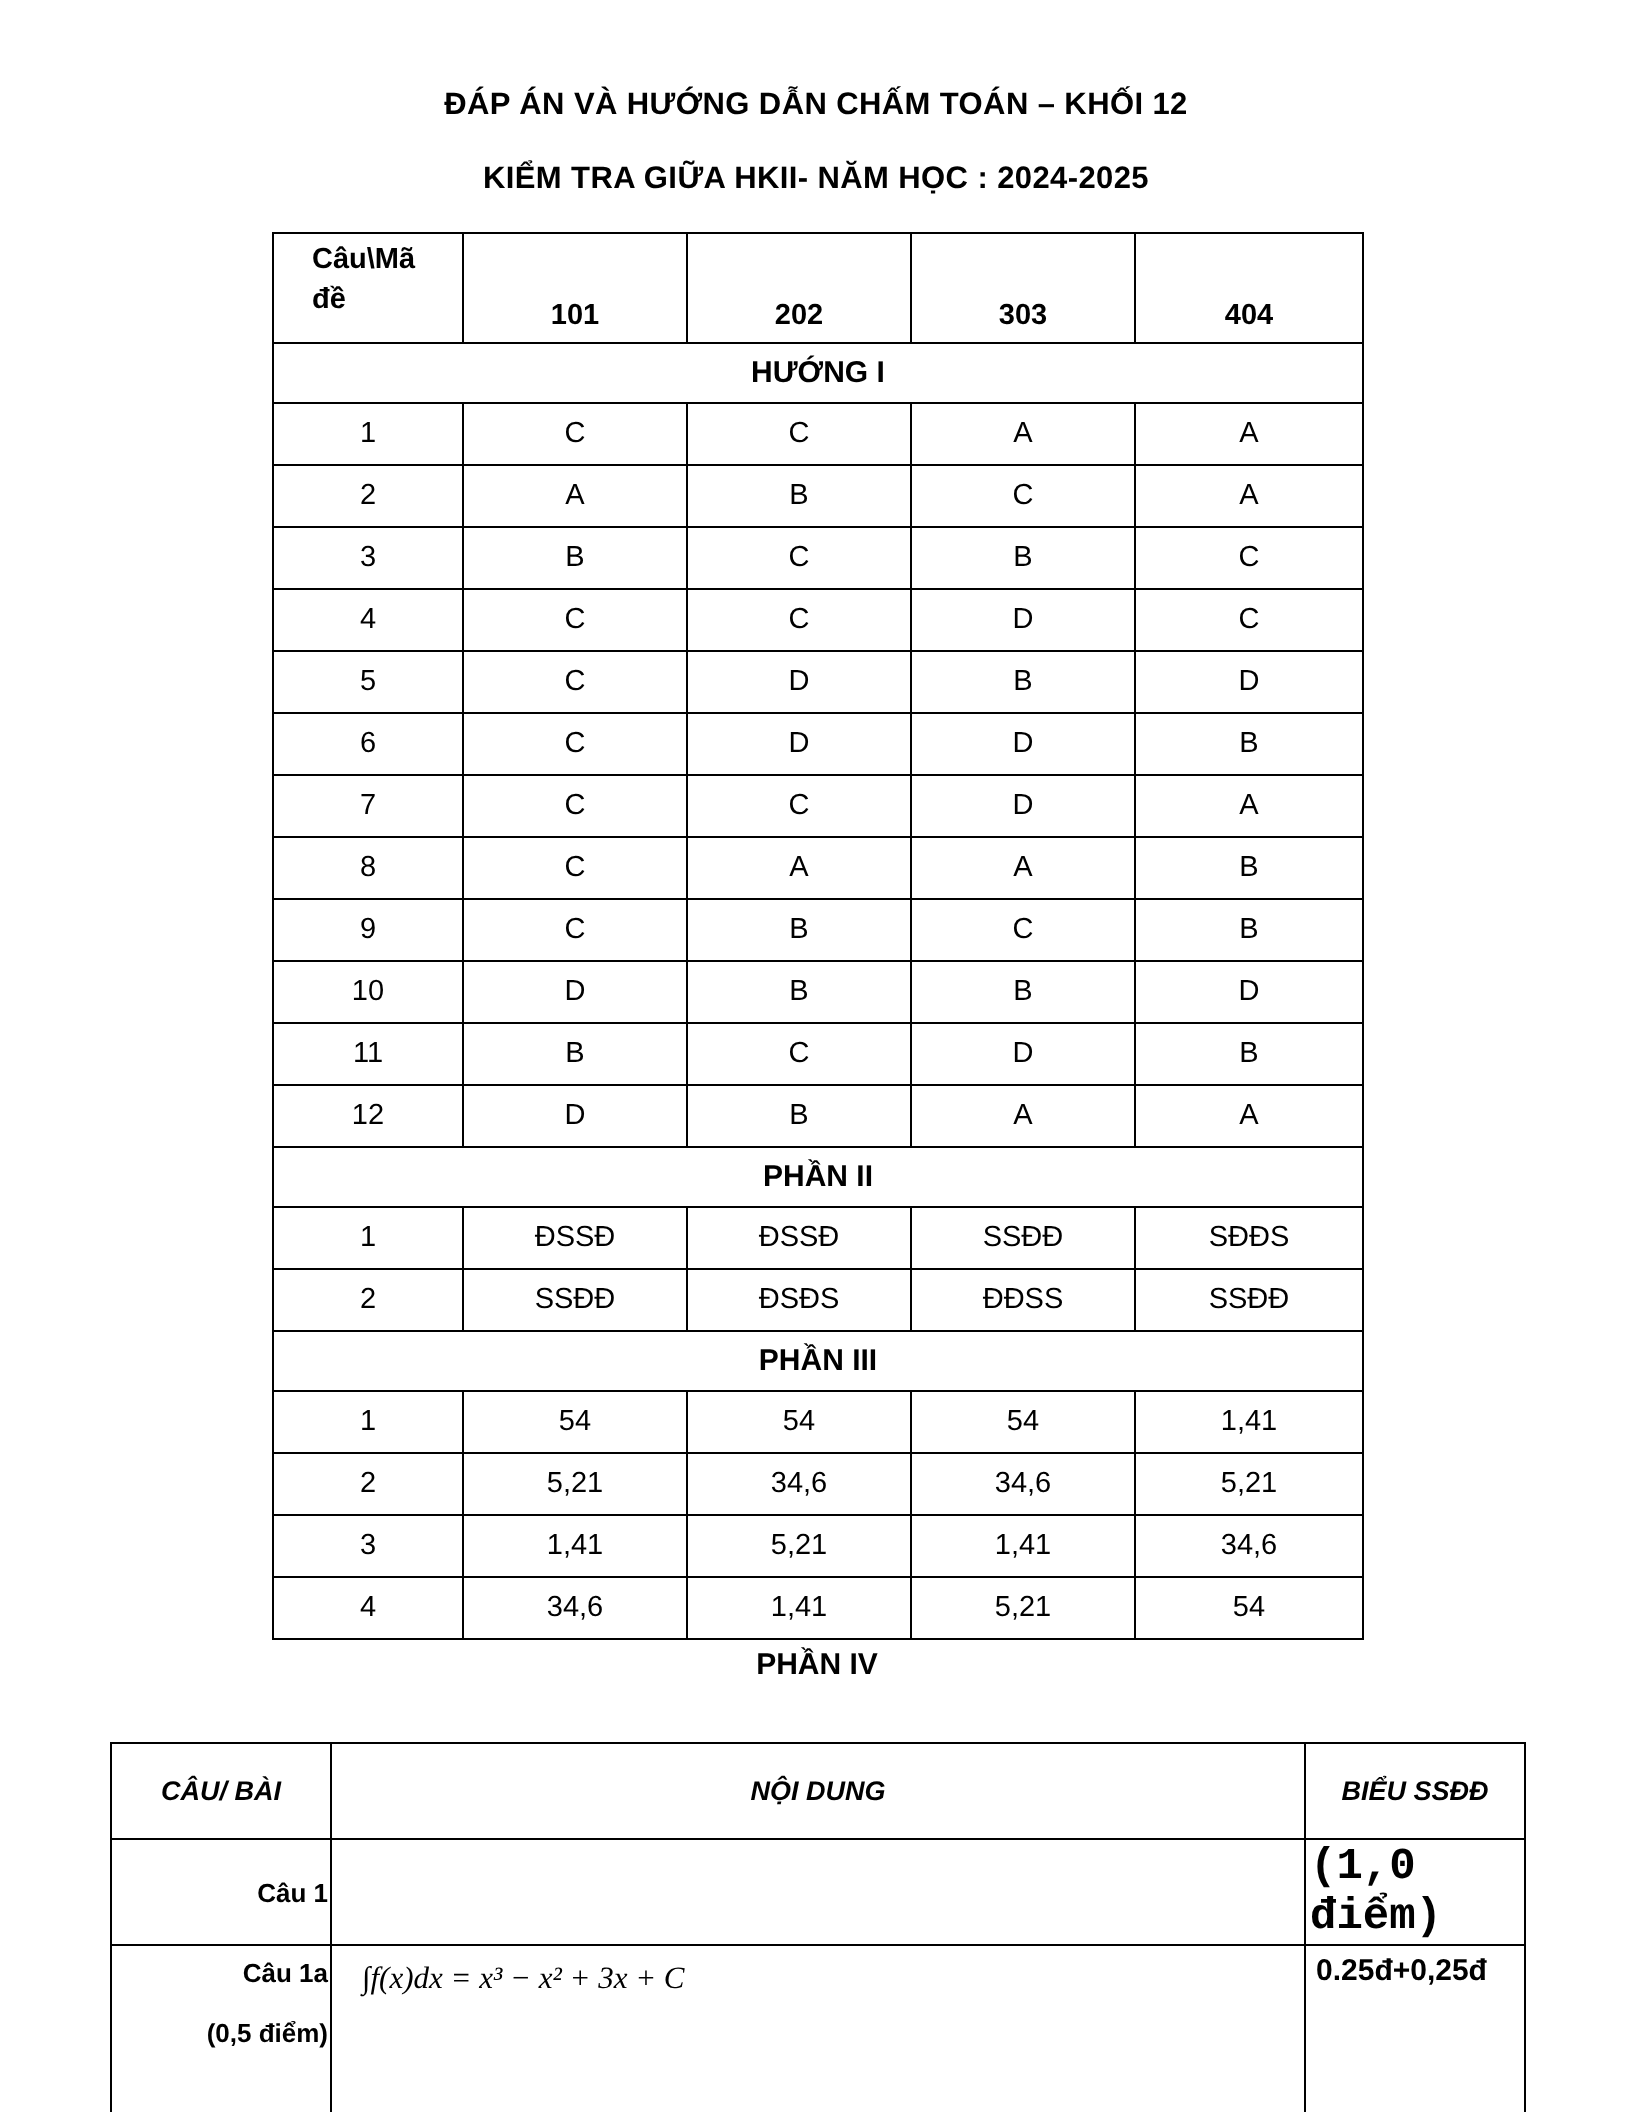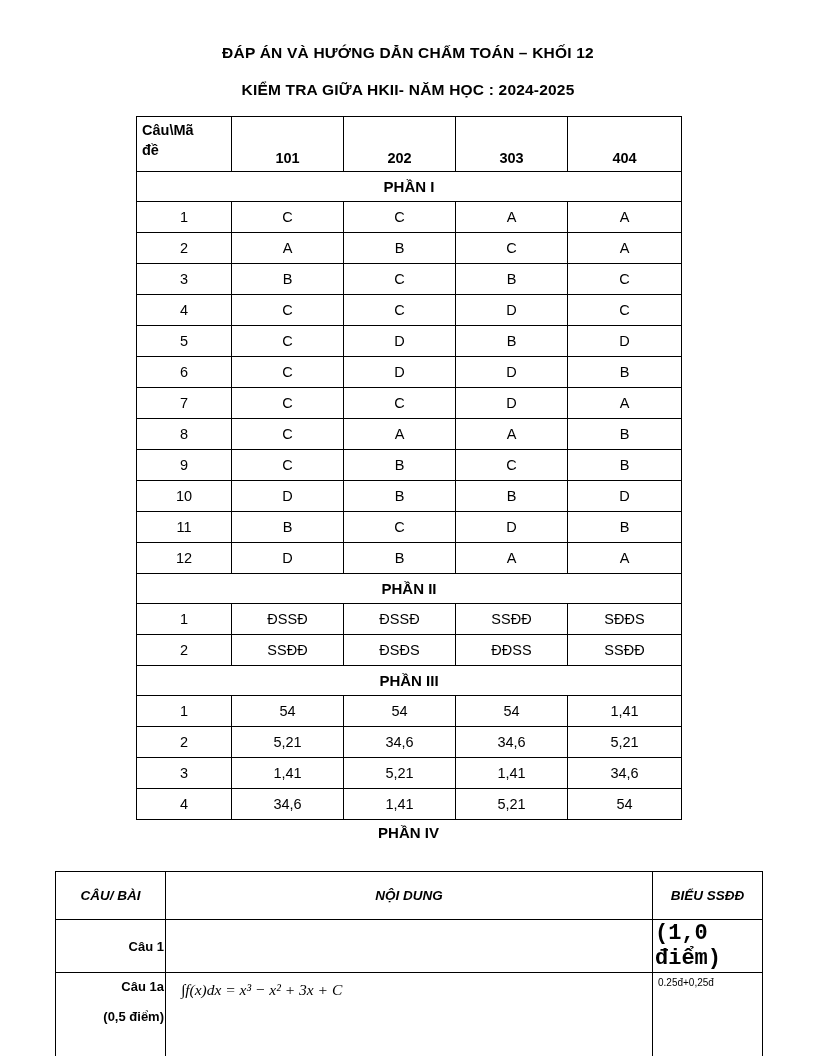--- a/index.html
+++ b/index.html
@@ -35,21 +35,21 @@
     margin: 17px 0 0 136px;
     width: 545px;
     font-size: 14.5px;
     text-align: center;
   }
   .answers td { height: 30px; padding: 0 4px; overflow: hidden; }
   .answers .corner {
     text-align: left;
     font-weight: 700;
     vertical-align: top;
-    padding: 3px 5px;
+    padding: 3px 19px;
     height: 48px;
     line-height: 1.4;
   }
   .answers .code {
     font-weight: 700;
     vertical-align: bottom;
     padding-bottom: 5px;
   }
   .answers tr.section td {
     font-weight: 700;
@@ -99,23 +99,24 @@
   .drow2 .cau .line2 { margin-top: 15px; }
   .formula {
     display: inline-block;
     font-family: "Liberation Serif", serif;
     font-style: italic;
     font-size: 15.5px;
     padding: 7px 0 0 14px;
     white-space: nowrap;
   }
   .pts-small {
-    font-size: 10px;
+    font-size: 15px;
     text-align: left;
     padding: 4px 2px 0 5px;
+    font-weight: bold;
   }
 </style>
 </head>
 <body>
 
 <div class="page">
 
   <div class="title-line1">ĐÁP ÁN VÀ HƯỚNG DẪN CHẤM TOÁN – KHỐI 12</div>
   <div class="title-line2">KIỂM TRA GIỮA HKII- NĂM HỌC : 2024-2025</div>
 
@@ -132,21 +133,21 @@
         <td class="corner">
           <div>Câu\Mã</div>
           <div>đề</div>
         </td>
         <td class="code">101</td>
         <td class="code">202</td>
         <td class="code">303</td>
         <td class="code">404</td>
       </tr>
       <tr class="section">
-        <td colspan="5">PHẦN I</td>
+        <td colspan="5">HƯỚNG I</td>
       </tr>
     </tbody>
     <tbody>
         <tr>
           <td>1</td>
           <td>C</td>
           <td>C</td>
           <td>A</td>
           <td>A</td>
         </tr>

